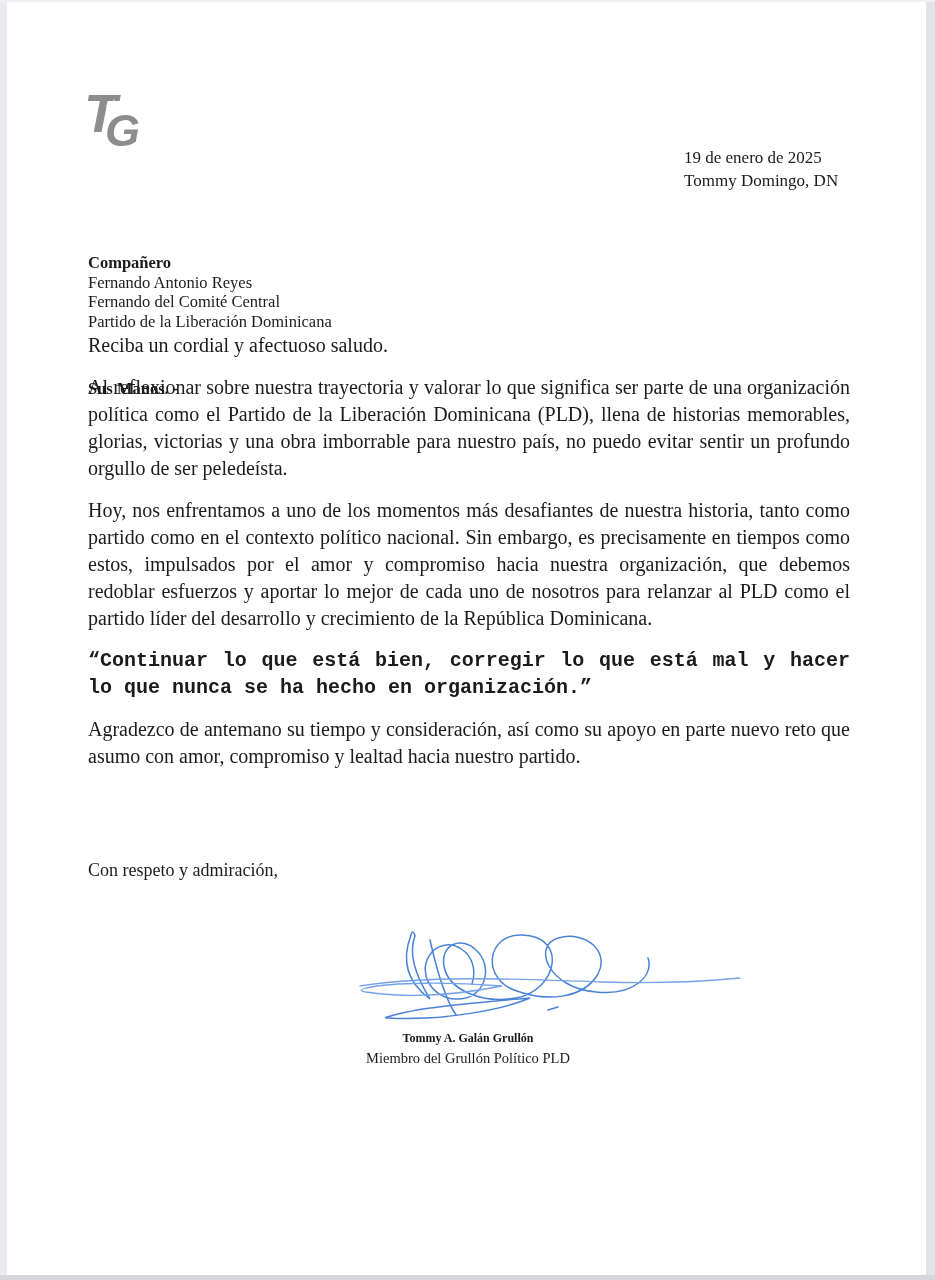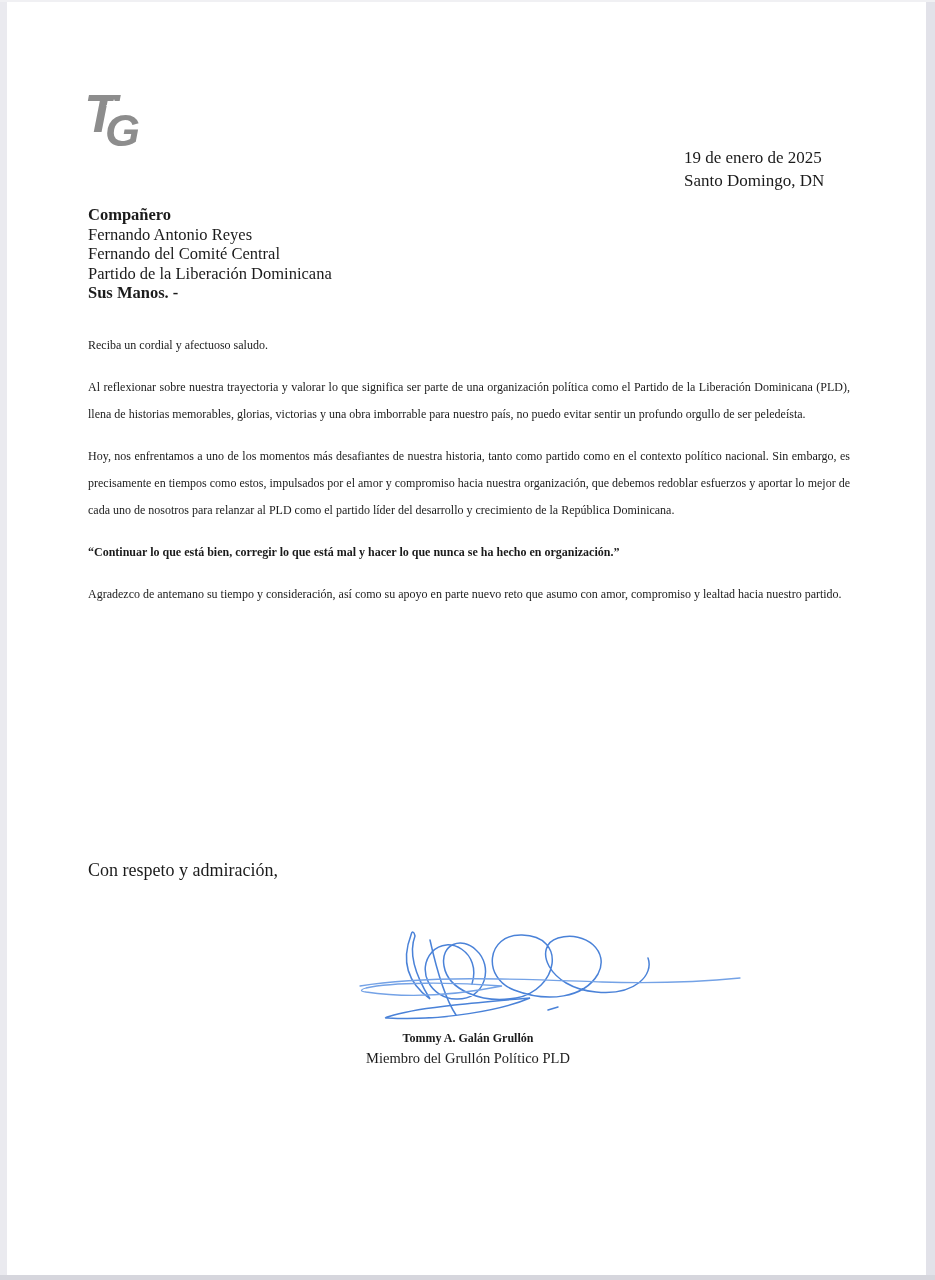--- a/index.html
+++ b/index.html
@@ -44,33 +44,33 @@
     white-space: nowrap;
   }
 
   .recipient {
     position: absolute;
     left: 88px;
     top: 205px;
     font-size: 16.5px;
     line-height: 19.5px;
   }
-  .recipient .bold { font-weight: bold; }
+  .recipient .bold { font-weight: bold; margin-top: 48px; }
 
   .body-text {
     position: absolute;
     left: 88px;
     top: 332px;
     width: 762px;
-    font-size: 12px;
+    font-size: 20px;
     line-height: 27px;
     text-align: justify;
   }
   .body-text p { margin: 0 0 15px 0; }
-  .body-text p.quote-bold { font-weight: bold; }
+  .body-text p.quote-bold { font-weight: bold; font-family: Liberation Mono, monospace; }
 
   .closing {
     position: absolute;
     left: 88px;
     top: 860px;
     font-size: 18px;
   }
 
   .signature-ink {
     position: absolute;
@@ -110,21 +110,21 @@
   <div class="logo">
     <svg viewBox="0 0 64 66" width="64" height="66">
       <text x="-2" y="46" font-family="Liberation Sans, sans-serif" font-style="italic" font-weight="bold" font-size="54" fill="#8d8d8d">T</text>
       <text x="19" y="60" font-family="Liberation Sans, sans-serif" font-style="italic" font-weight="bold" font-size="45" fill="#8d8d8d">G</text>
       <polygon points="28,13 30.3,19 36.5,19.2 31.6,22.9 33.4,28.9 28,25.4 23,29.2 24.7,23 19.8,19.2 26,19" fill="#ffffff"></polygon>
     </svg>
   </div>
 
   <div class="dateline">
     <div>19 de enero de 2025</div>
-    <div>Santo Domingo, DN</div>
+    <div>Tommy Domingo, DN</div>
   </div>
 
   <div class="recipient">
     <div class="bold">Compañero</div>
     <div>Fernando Antonio Reyes</div>
     <div>Fernando del Comité Central</div>
     <div>Partido de la Liberación Dominicana</div>
     <div class="bold">Sus Manos. -</div>
   </div>
 

